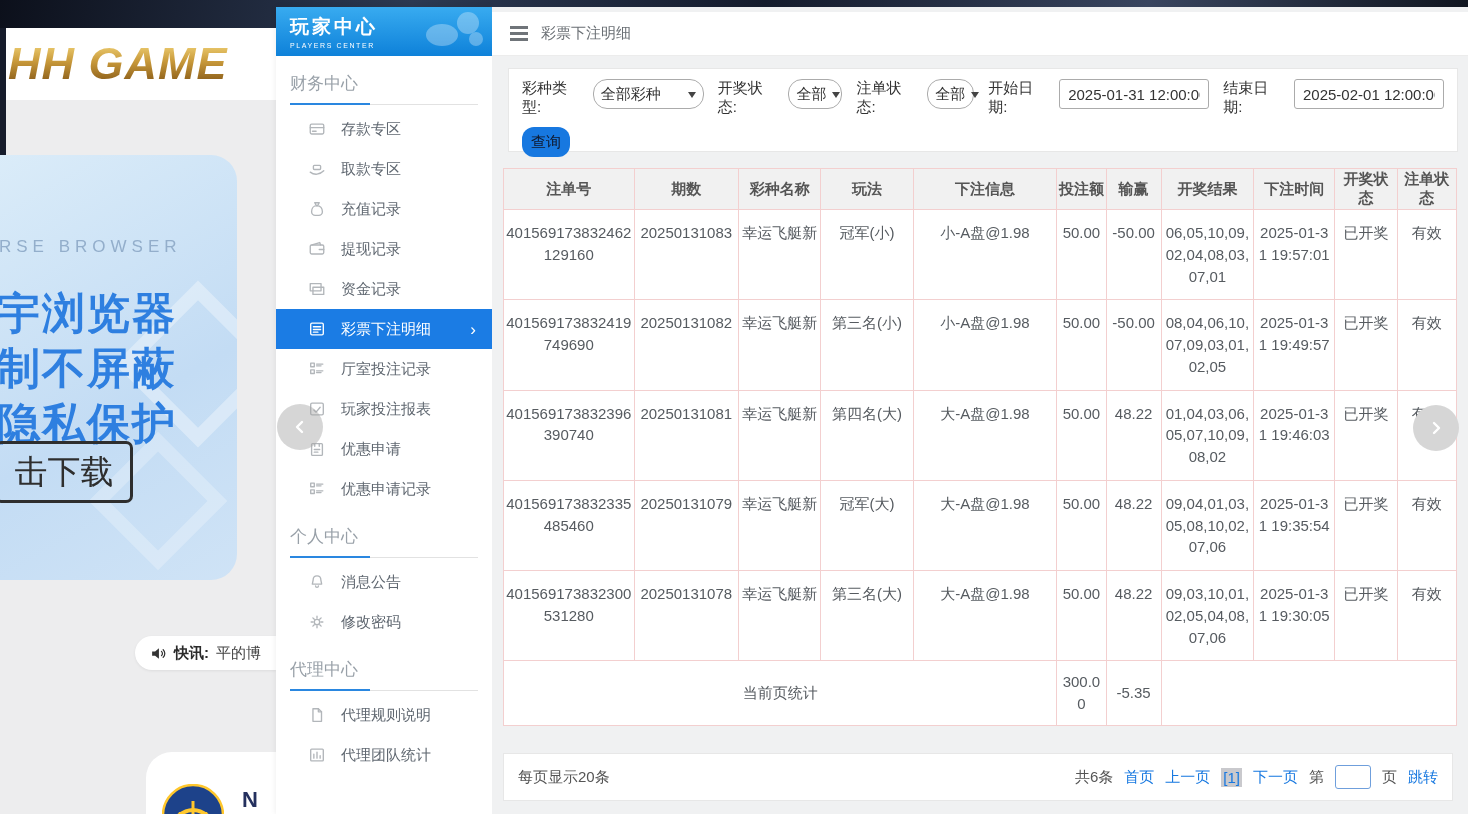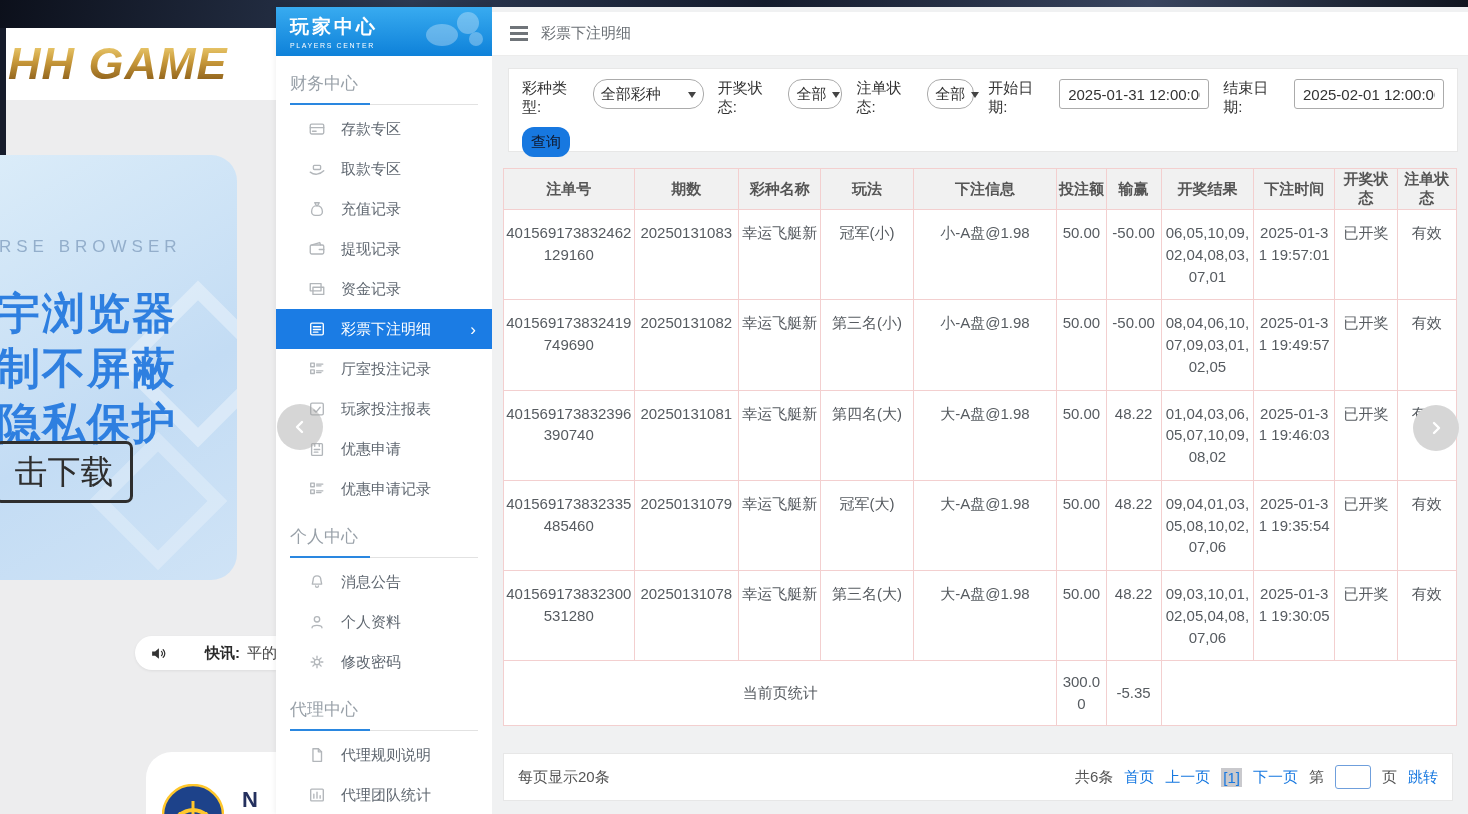--- a/index.html
+++ b/index.html
@@ -24,21 +24,21 @@
   .ad-deco2{width:70px;height:70px;right:30px;bottom:30px;border-color:rgba(255,255,255,.25);}
   .ad-tagline{position:absolute;left:44px;top:82px;font-size:17px;letter-spacing:5px;color:#93aecb;}
   .ad-line{position:absolute;left:42px;font-weight:bold;font-size:43px;color:#2e7fe0;letter-spacing:2px;white-space:nowrap;}
   .ad-line1{top:130px;}.ad-line2{top:185px;}.ad-line3{top:240px;}
   .ad-btn{position:absolute;left:40px;top:286px;width:132px;height:56px;border:3px solid #2e2e2e;border-radius:7px;
     display:flex;align-items:center;justify-content:center;font-size:33px;color:#2e2e2e;background:transparent;cursor:pointer;}
 
   .ticker{position:absolute;left:135px;top:636px;width:141px;height:34px;background:#fff;z-index:0;
     border-radius:17px 0 0 17px;display:flex;align-items:center;gap:7px;padding-left:15px;box-sizing:border-box;
     overflow:hidden;box-shadow:0 1px 3px rgba(0,0,0,.07);white-space:nowrap;}
-  .ticker b{font-size:15px;color:#2b2b2b;margin-left:31px;}
+  .ticker b{font-size:15px;color:#2b2b2b;}
   .ticker span{font-size:15px;color:#444;}
 
   .bottom-card{position:absolute;left:146px;top:752px;width:130px;height:62px;background:#fff;
     border-radius:26px 0 0 0;z-index:0;}
   .gsw{position:absolute;left:162px;top:784px;width:62px;height:62px;z-index:1;}
   .gsw-n{position:absolute;left:242px;top:787px;font-weight:bold;font-size:22px;color:#24305e;z-index:1;}
 
   
   .panel{position:absolute;left:276px;top:7px;width:1192px;height:807px;z-index:2;}
 
@@ -277,29 +277,20 @@
         <div class="sb-sec-line"></div>
       </div>
       <div class="sb-item">
         <span class="ico">
             <svg viewBox="0 0 20 20" width="18" height="18">
               <path d="M10 3.2c-2.9 0-4.3 1.9-4.3 4.6L4.8 12.3h10.4L14.3 7.8c0-2.7-1.4-4.6-4.3-4.6z"></path>
               <path d="M8.4 14.4a1.6 1.6 0 0 0 3.2 0"></path>
             </svg>
           </span>
         <span>消息公告</span>
-      </div>
-      <div class="sb-item">
-        <span class="ico">
-            <svg viewBox="0 0 20 20" width="18" height="18">
-              <circle cx="10" cy="7" r="3"></circle>
-              <path d="M4.5 16.5c0-3.6 11-3.6 11 0"></path>
-            </svg>
-          </span>
-        <span>个人资料</span>
       </div>
       <div class="sb-item">
         <span class="ico">
             <svg viewBox="0 0 20 20" width="18" height="18">
               <circle cx="10" cy="10" r="3"></circle>
               <path d="M10 3.5v2.2M10 14.3v2.2M3.5 10h2.2M14.3 10h2.2M5.4 5.4l1.6 1.6M13 13l1.6 1.6M14.6 5.4L13 7M7 13l-1.6 1.6"></path>
             </svg>
           </span>
         <span>修改密码</span>
       </div>

